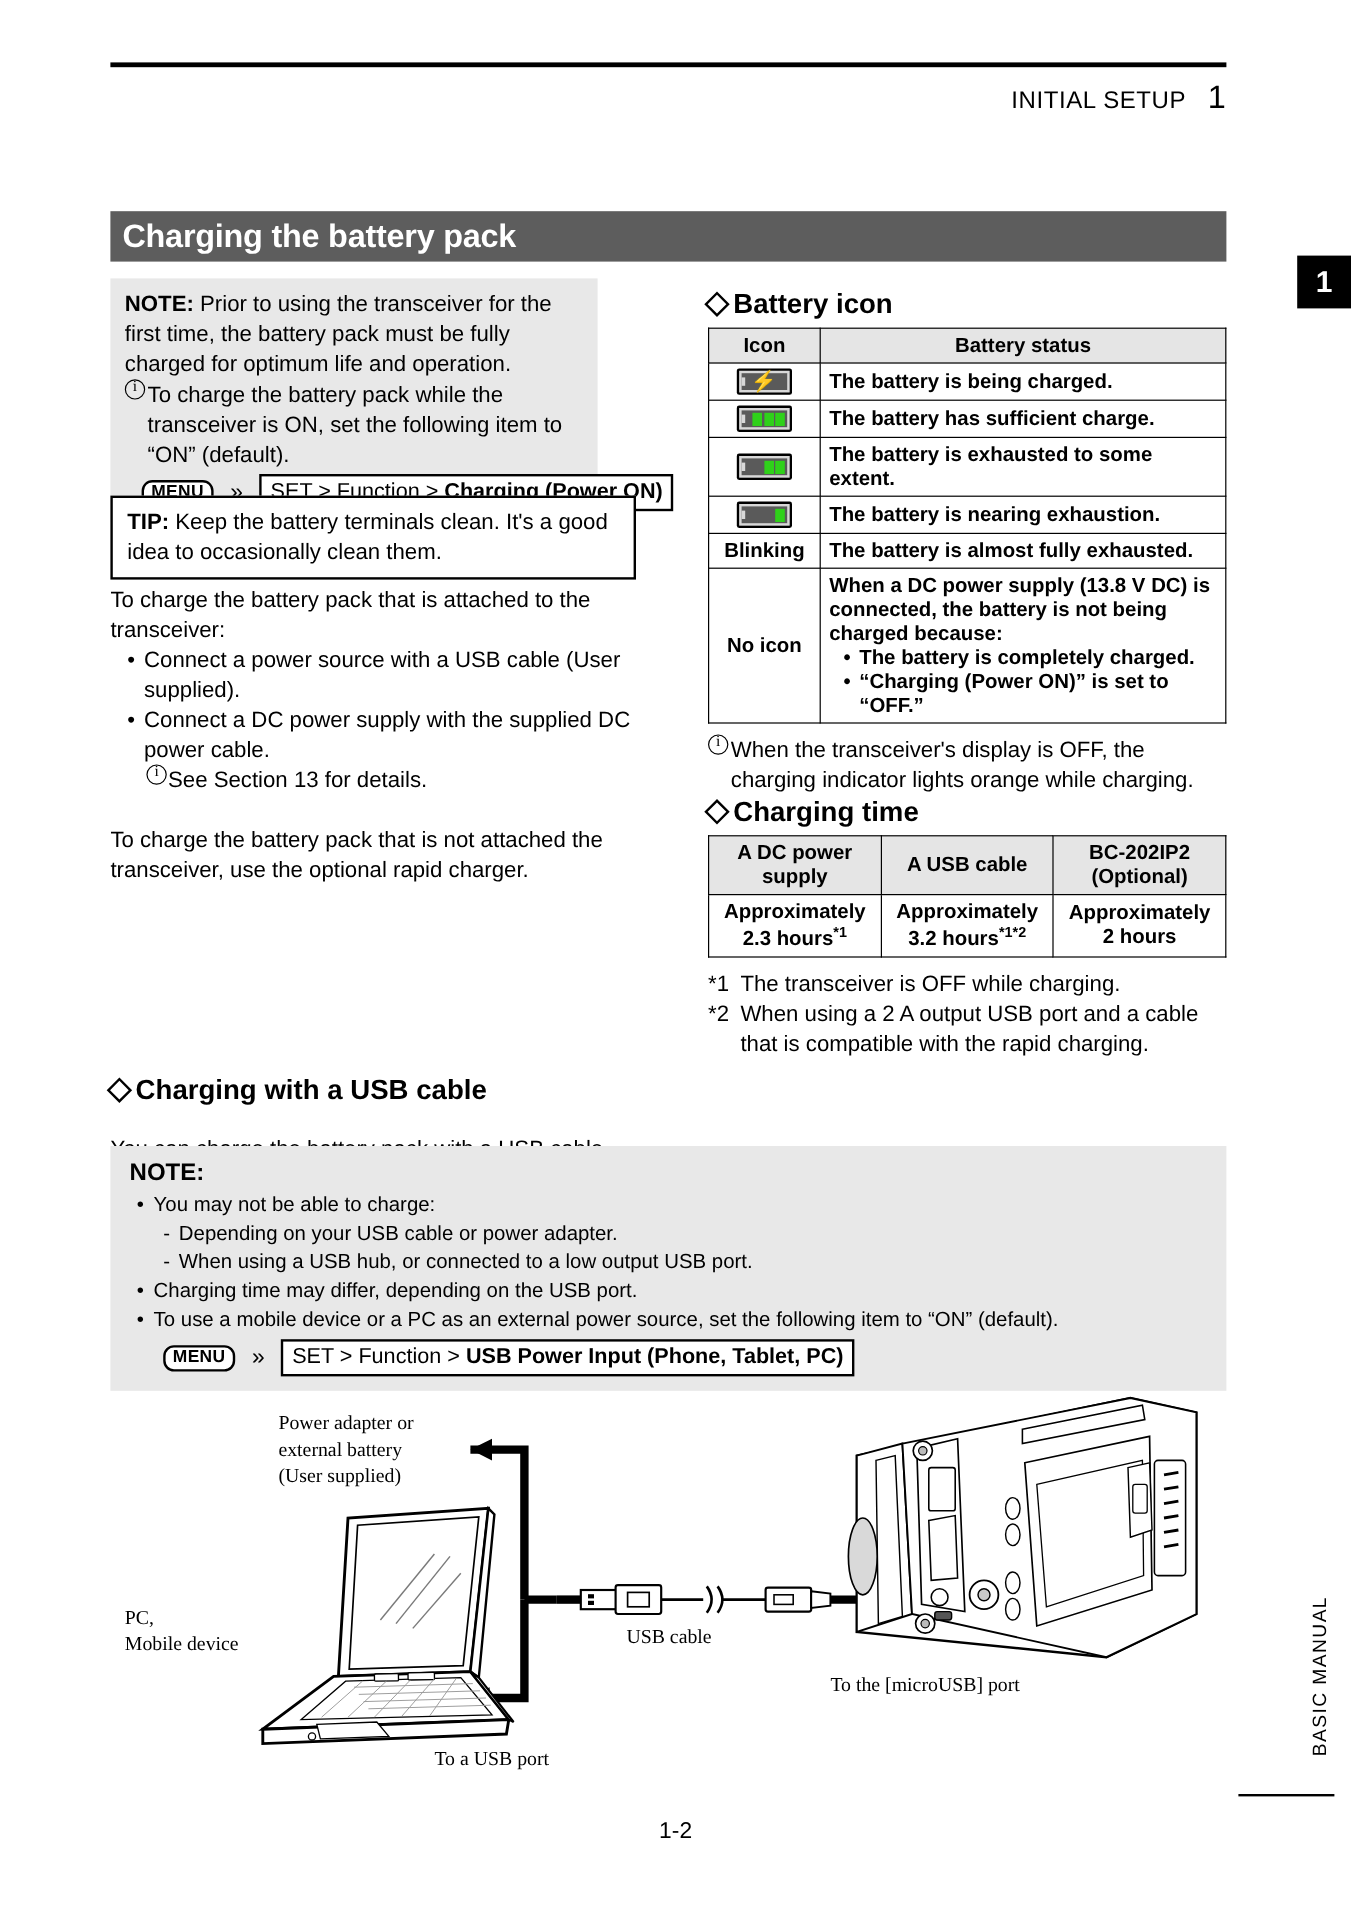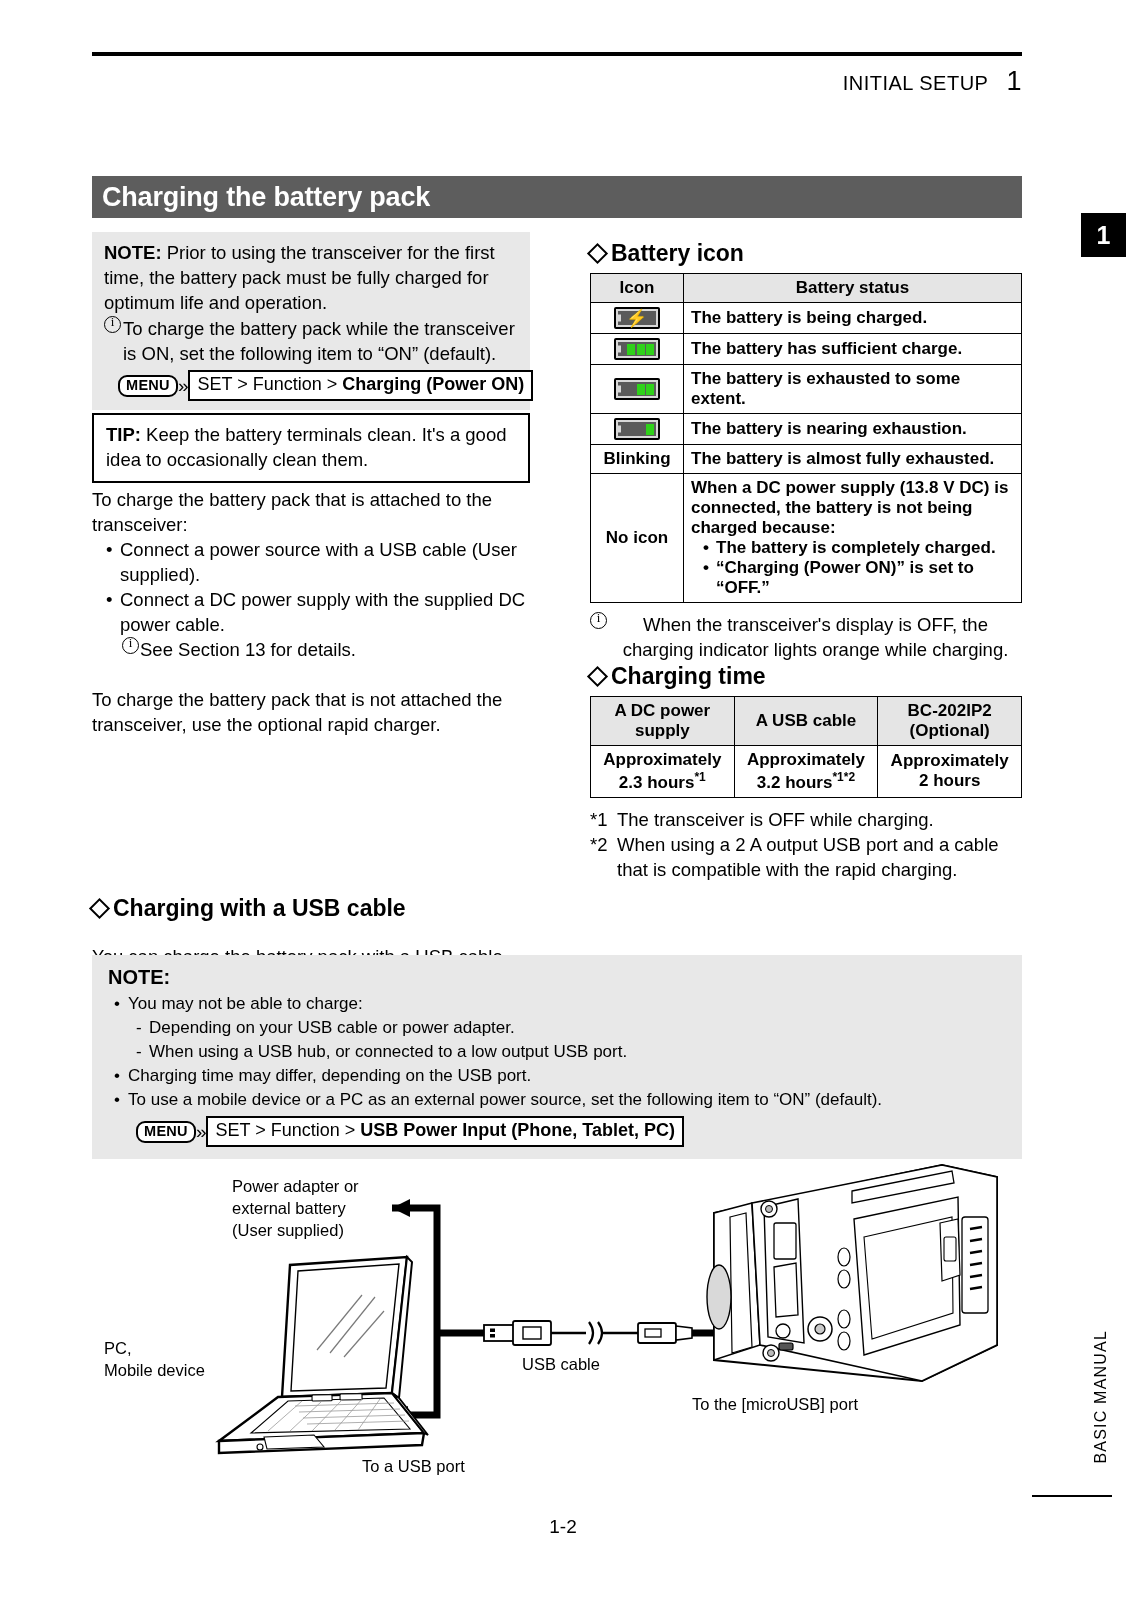--- a/index.html
+++ b/index.html
@@ -97,21 +97,21 @@
     border: 2px solid #000;
     background: #fff;
     box-sizing: border-box;
   }
 
   .blk { position: absolute; }
 
   
   .note1 {
     left: 92px; top: 232px;
-    width: 438px;
+    width: 406px;
     padding: 8px 10px 9px 12px;
     font-size: 18.5px;
     line-height: 25px;
   }
   .note1 b { font-weight: 700; }
 
   .tip {
     left: 92px; top: 413px;
     width: 438px;
     padding: 7px 10px 9px 12px;
@@ -157,21 +157,21 @@
     font-size: 13px;
     font-family: "Liberation Serif", serif;
     font-style: normal;
     line-height: 16px;
   }
 
   
   .menu-line {
     display: flex;
     align-items: center;
-    gap: 0;
+    gap: 14px;
     margin-top: 4px;
   }
   .menu-badge {
     border: 2px solid #000;
     border-radius: 9px;
     font-size: 14.5px;
     font-weight: 700;
     padding: 0px 6px 1px 6px;
     line-height: 17px;
     background: #fff;
@@ -262,21 +262,20 @@
     transform: translate(-50%,-50%);
     color: #f5e014;
     font-size: 17px;
     line-height: 17px;
     text-shadow: 0 0 1px #b8a800;
   }
 
   .note-after {
     font-size: 18.5px;
     line-height: 25px;
-    text-align: center;
   }
   .hang {
     display: flex;
   }
   .hang .hang-txt { flex: 1; }
 
   .foot-notes {
     font-size: 18.5px;
     line-height: 25px;
   }
@@ -300,21 +299,21 @@
   .note2 .hd { font-size: 20px; font-weight: 700; margin-bottom: 3px; }
   .note2 .li { display: flex; margin-left: 6px; }
   .note2 .li .bdot { flex: none; width: 14px; }
   .note2 .li2 { display: flex; margin-left: 28px; }
   .note2 .li2 .dash { flex: none; width: 13px; }
 
   
   .figure {
     position: absolute;
     left: 92px; top: 1145px;
-    width: 930px; height: 330px;
+    width: 930px; height: 330px; font-family: Liberation Serif, serif;
   }
   .fig-label {
     position: absolute;
     font-size: 16.5px;
     line-height: 22px;
     white-space: pre-line;
   }
   .footer-page {
     position: absolute;
     left: 0; right: 0;

